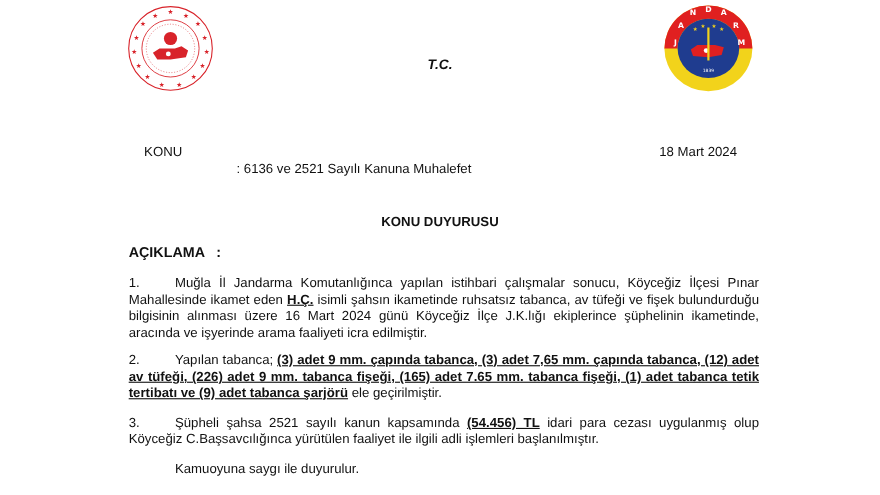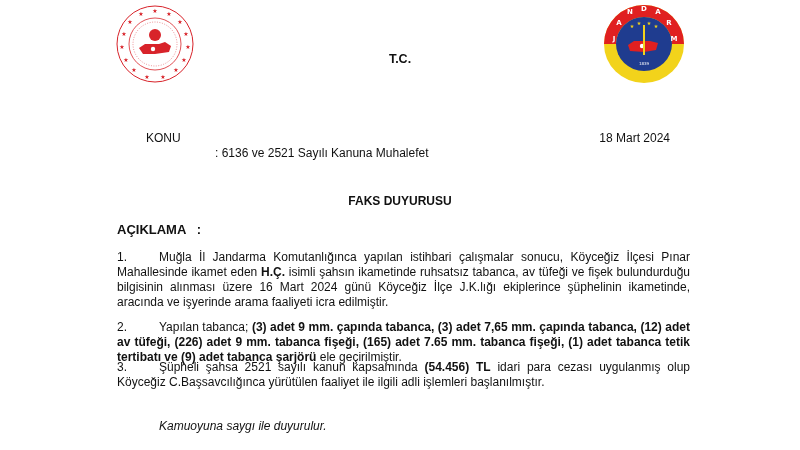--- a/index.html
+++ b/index.html
@@ -2,37 +2,37 @@
 <html><head>
   <meta charset="utf-8">
   <style>
     html, body { margin:0; padding:0; background:#ffffff; }
     body { width:800px; height:450px; position:relative; overflow:hidden;
            font-family:"Liberation Sans", sans-serif; color:#111; }
     .logo { position:absolute; }
     .logo-left { left:115px; top:4px; width:80px; height:80px; }
     .logo-right { left:600px; top:3px; width:88px; height:82px; }
     .header { position:absolute; left:200px; width:400px; top:53px; text-align:center;
-              font-weight:bold; font-size:12.5px; line-height:13.5px; }
+              font-weight:bold; font-size:12.5px; line-height:13.5px;font-style:italic; }
     .header .sub { font-weight:normal; }
     .subject-row { position:absolute; top:131px; left:130px; width:552px; font-size:12px; }
-    .subject-row .label { position:absolute; left:16px;text-align:center; }
+    .subject-row .label { position:absolute; left:1px;text-align:center; }
     .subject-row .value { position:absolute; left:85px;margin-top:15px; }
     .subject-row .date { position:absolute; right:12px;text-align:right; }
     .title { position:absolute; top:194px; left:0; width:800px; text-align:center;
              font-weight:bold; font-size:12px; }
     .aciklama { position:absolute; top:222px; left:117px; font-weight:bold; font-size:13px; }
     .para { position:absolute; left:117px; width:573px; font-size:12px; line-height:15px;
             text-align:justify; }
     .para .num { display:inline-block; width:42px; }
     .p1 { top:250px; }
     .p2 { top:320px; }
-    .p3 { top:360px; }
-    .closing { position:absolute; top:419px; left:159px; font-size:12px;font-style:italic; }
-    b { font-weight:bold; }
+    .p3 { top:377px; }
+    .closing { position:absolute; top:419px; left:159px; font-size:12px; }
+    b { font-weight:bold;text-decoration:underline; }
   </style>
 </head>
 <body>
 
 <div class="logo logo-left">
   <svg width="80" height="80" viewBox="0 0 80 80">
     <circle cx="40" cy="40" r="38" fill="none" stroke="#d8232a" stroke-width="1"></circle>
     <circle cx="40" cy="40" r="26" fill="none" stroke="#d8232a" stroke-width="0.8"></circle>
     <circle cx="40" cy="40" r="22" fill="none" stroke="#d8232a" stroke-width="0.5" stroke-dasharray="1 1.5"></circle>
     <g fill="#d8232a" font-size="6" text-anchor="middle" font-family="DejaVu Sans, sans-serif">
@@ -88,21 +88,21 @@
 <div class="header">
   <div>T.C.</div>
 </div>
 
 <div class="subject-row">
   <span class="label">KONU</span>
   <span class="value">: 6136 ve 2521 Sayılı Kanuna Muhalefet</span>
   <span class="date">18 Mart 2024</span>
 </div>
 
-<div class="title">FAKS DUYURUSU</div>
+<div class="title">KONU DUYURUSU</div>
 
 <div class="aciklama" style="white-space:pre;">AÇIKLAMA   :</div>
 
 <div class="para p1">
   <span class="num">1.</span><span>Muğla İl Jandarma Komutanlığınca yapılan istihbari çalışmalar sonucu, Köyceğiz İlçesi Pınar Mahallesinde ikamet eden </span><b>H.Ç.</b><span> isimli şahsın ikametinde ruhsatsız tabanca, av tüfeği ve fişek bulundurduğu bilgisinin alınması üzere 16 Mart 2024 günü Köyceğiz İlçe J.K.lığı ekiplerince şüphelinin ikametinde, aracında ve işyerinde arama faaliyeti icra edilmiştir.</span>
 </div>
 
 <div class="para p2">
   <span class="num">2.</span><span>Yapılan tabanca; </span><b>(3) adet 9 mm. çapında tabanca, (3) adet 7,65 mm. çapında tabanca, (12) adet av tüfeği, (226) adet 9 mm. tabanca fişeği, (165) adet 7.65 mm. tabanca fişeği, (1) adet tabanca tetik tertibatı ve (9) adet tabanca şarjörü</b><span> ele geçirilmiştir.</span>
 </div>

